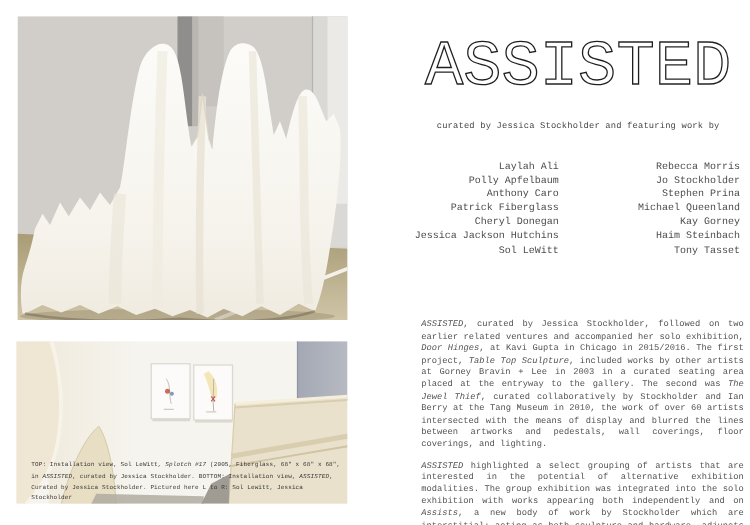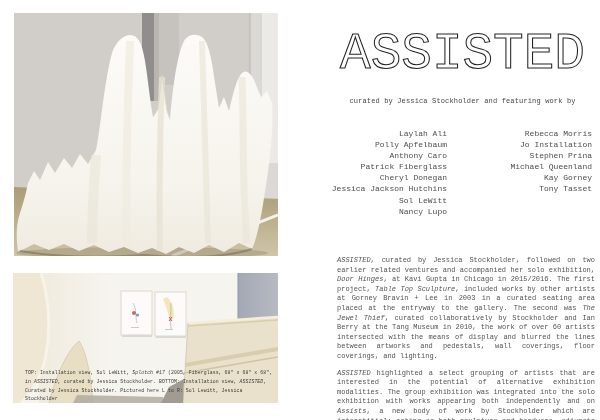--- a/index.html
+++ b/index.html
@@ -157,28 +157,28 @@
 
   <section class="artists">
     <div class="col col-left">
         <div class="artist">Laylah Ali</div>
         <div class="artist">Polly Apfelbaum</div>
         <div class="artist">Anthony Caro</div>
         <div class="artist">Patrick Fiberglass</div>
         <div class="artist">Cheryl Donegan</div>
         <div class="artist">Jessica Jackson Hutchins</div>
         <div class="artist">Sol LeWitt</div>
-        <div class="artist">Nancy Lupo</div>
       </div>
     <div class="col col-right">
         <div class="artist">Rebecca Morris</div>
-        <div class="artist">Jo Installation</div>
+        <div class="artist">Jo Stockholder</div>
         <div class="artist">Stephen Prina</div>
         <div class="artist">Michael Queenland</div>
         <div class="artist">Kay Gorney</div>
+        <div class="artist">Haim Steinbach</div>
         <div class="artist">Tony Tasset</div>
       </div>
   </section>
 
   <section class="body-text">
     <p class="para"><i>ASSISTED</i><span>, curated by Jessica Stockholder, followed on two earlier related ventures and accompanied her solo exhibition, </span><i>Door Hinges</i><span>, at Kavi Gupta in Chicago in 2015/2016. The first project, </span><i>Table Top Sculpture</i><span>, included works by other artists at Gorney Bravin + Lee in 2003 in a curated seating area placed at the entryway to the gallery. The second was </span><i>The Jewel Thief</i><span>, curated collaboratively by Stockholder and Ian Berry at the Tang Museum in 2010, the work of over 60 artists intersected with the means of display and blurred the lines between artworks and pedestals, wall coverings, floor coverings, and lighting.</span></p>
     <p class="para"><i>ASSISTED</i><span> highlighted a select grouping of artists that are interested in the potential of alternative exhibition modalities. The group exhibition was integrated into the solo exhibition with works appearing both independently and on </span><i>Assists</i><span>, a new body of work by Stockholder which are interstitial; acting as both sculpture and hardware, adjuncts to furniture or walls, and as plinths for other works. </span><i>ASSISTED</i><span> created a kind of visual community of artists invested in a particular way of investigating form and objecthood.</span></p>
   </section>
 
 </div>

